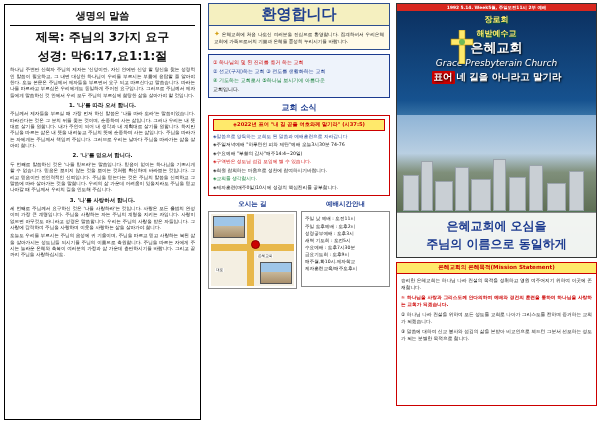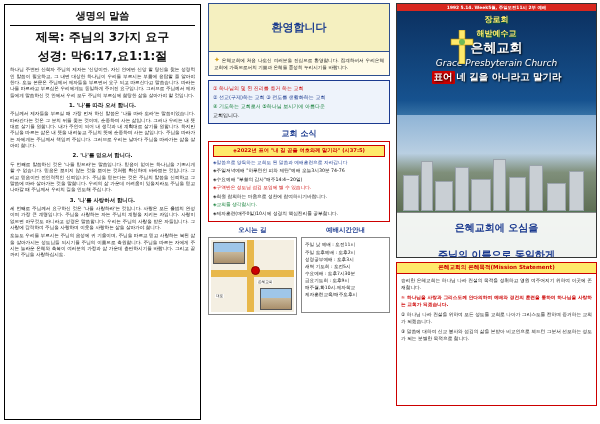--- a/index.html
+++ b/index.html
@@ -35,22 +35,22 @@
   .sermon-body{font-size:4.6px;line-height:1.38;text-align:justify;}
   .sermon-body p{margin:0 0 2px 0;}
   .pt{font-weight:bold;font-size:5.4px;text-align:center;margin:3px 0 2px 0;}
 
   
   .welcome-box{
     border:1px solid #2e4f8f;background:#fffbe8;
     padding:3px;box-sizing:border-box;margin-bottom:4px;
   }
   .welcome-hd{
-    text-align:center;font-weight:bold;color:#1f3f8f;font-size:11px;
-    background:#f5f0c0;padding:16px 0;margin:-3px -3px 3px -3px;border-bottom:1px solid #2e4f8f;
+    text-align:center;font-weight:bold;color:#1f3f8f;font-size:15px;
+    background:#f5f0c0;padding:1px 0;margin:-3px -3px 3px -3px;border-bottom:1px solid #2e4f8f;
   }
   .welcome-txt{font-size:4.6px;line-height:1.45;text-align:justify;padding:0 2px;}
   .star{color:#d4a017;font-size:7px;}
 
   .sec-hd{
     text-align:center;font-weight:bold;font-size:8px;color:#1b3a8f;
     margin:4px 0 2px 0;
   }
   .confess-box{
     border:1px solid #1b3a8f;background:#eef3fb;
@@ -128,21 +128,21 @@
     position:absolute;left:0;right:0;bottom:46px;height:96px;
     background:
       linear-gradient(#8fb4d6 0%,#b9cfe2 40%,#7f8f7a 60%,#5f6f55 100%);
   }
   .bldg{position:absolute;bottom:0;background:#c9cfd4;border:1px solid #9aa3ab;}
   .welcome-strip{
     position:absolute;left:0;right:0;bottom:0;height:44px;background:rgba(255,255,255,.92);
     border-top:1px solid #888;display:flex;flex-direction:column;
     align-items:center;justify-content:center;
   }
-  .welcome-strip div{font-weight:bold;color:#1b3a8f;font-size:10px;line-height:1.5;margin-top:12px;}
+  .welcome-strip div{font-weight:bold;color:#1b3a8f;font-size:12px;line-height:1.5;}
 
   .mission-hd{
     margin-top:4px;background:#ffe96b;border:1px solid #c00;color:#c00;font-weight:bold;
     font-size:5.6px;text-align:center;padding:1px;
   }
   .mission-box{
     border:1px solid #c00;border-top:none;padding:3px 4px;box-sizing:border-box;
     font-size:4.7px;line-height:1.5;text-align:justify;height:132px;
   }
   .mission-box p{margin:0 0 3px 0;}

